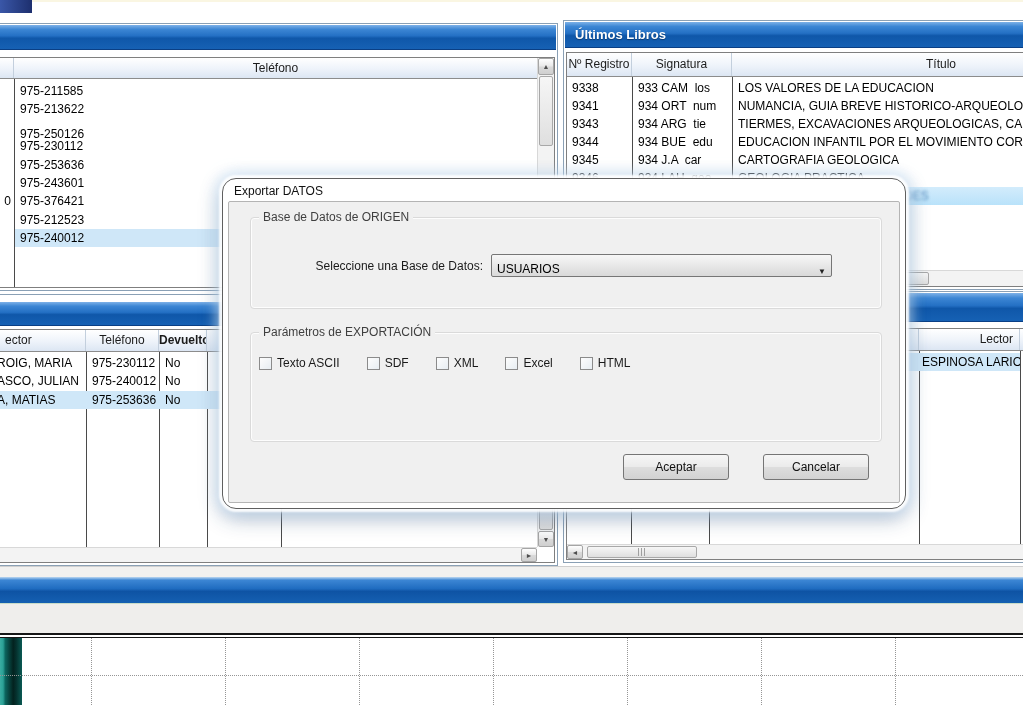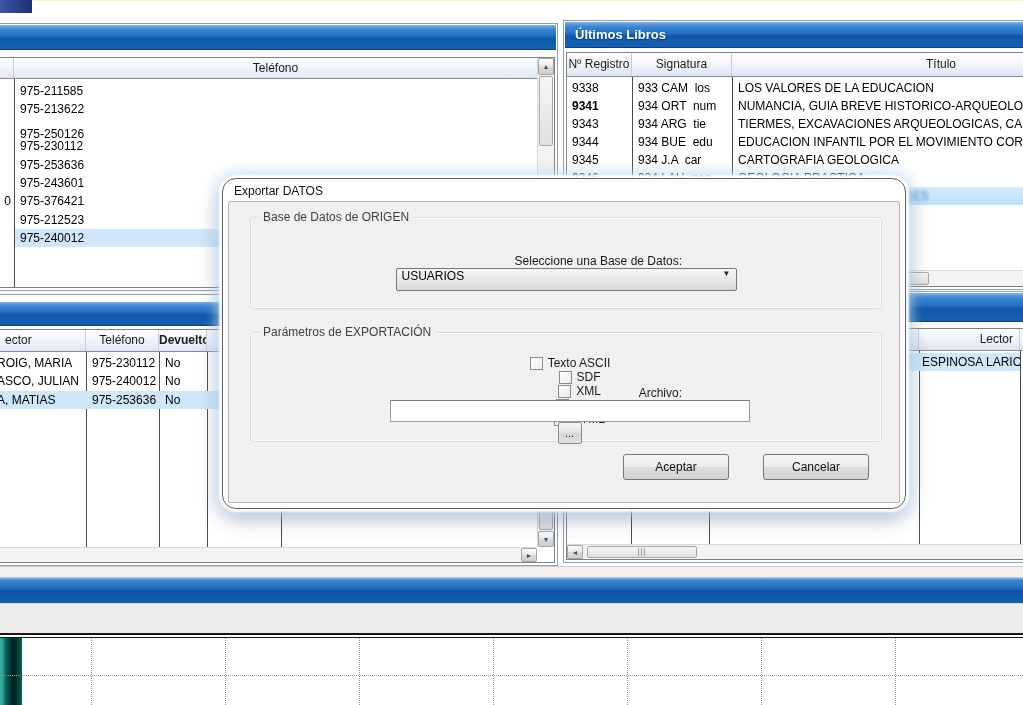--- a/index.html
+++ b/index.html
@@ -38,24 +38,24 @@
   
   .dialog{position:absolute;left:222px;top:178px;width:684px;height:331px;background:#fff;
     border:1px solid #5f5f5f;border-radius:14px;box-sizing:border-box;z-index:30;
     box-shadow:0 0 2px 3px rgba(255,255,255,.9),0 0 12px 7px rgba(205,228,248,.6),0 7px 22px rgba(25,55,100,.45);}
   .dlg-title{height:22px;font-size:12px;color:#111;padding:5px 0 0 11px;box-sizing:border-box;}
   .dlg-client{position:absolute;left:5px;right:5px;top:22px;bottom:5px;background:#f0f0f0;
     border:1px solid #b4b4b4;border-radius:2px;}
   .groupbox{position:absolute;left:21px;width:632px;border:1px solid #dadada;border-radius:4px;box-sizing:border-box;
     box-shadow:inset 0 0 0 1px #fdfdfd;}
   .grouplabel{position:absolute;top:-8px;left:8px;background:#f0f0f0;padding:0 4px;font-size:12px;color:#3f3f3f;white-space:pre;}
-  .formrow{position:absolute;left:0;right:0;display:flex;align-items:center;flex-direction:column;}
+  .formrow{position:absolute;left:0;right:0;display:flex;align-items:center;}
   .flabel{width:232px;text-align:right;font-size:12px;color:#1a1a1a;white-space:pre;flex-shrink:0;}
-  .combo{width:341px;height:23px;border:1px solid #767676;border-radius:2px;
-    background:linear-gradient(180deg,#f7f7f7,#e5e5e5 60%,#d9d9d9);display:flex;align-items:flex-start;box-sizing:border-box;}
+  .combo{margin-left:8px;width:341px;height:23px;border:1px solid #767676;border-radius:2px;
+    background:linear-gradient(180deg,#f7f7f7,#e5e5e5 60%,#d9d9d9);display:flex;align-items:flex-end;box-sizing:border-box;}
   .combo .cval{flex:1;font-size:12px;padding-left:5px;color:#000;white-space:pre;overflow:hidden;}
   .combo .carr{width:18px;text-align:center;font-size:8px;color:#222;}
   .cbitem{display:flex;align-items:flex-end;margin-left:27px;}
   .cbitem:first-of-type{margin-left:8px;}
   .cb{width:13px;height:13px;border:1px solid #8b8b8b;background:linear-gradient(135deg,#fdfdfd,#e7edf2);
     box-sizing:border-box;flex-shrink:0;}
   .cblabel{font-size:12px;margin-left:5px;color:#1a1a1a;white-space:pre;}
   .txtinput{margin-left:8px;width:360px;height:22px;border:1px solid #8f9ba5;border-top-color:#71808d;background:#fff;
     box-sizing:border-box;font-size:12px;padding:0 4px;font-family:"Liberation Sans",sans-serif;}
   .browse{margin-left:7px;width:24px;height:22px;font-size:11px;line-height:1;color:#222;
@@ -124,21 +124,21 @@
     <div class="tablearea" style="left:2px;right:2px;top:31px;bottom:2px;">
       <div class="thead" style="right:0;height:24px;">
         <div class="hcell" style="width:65px;line-height:23px;">Nº Registro</div>
         <div class="hcell" style="width:100px;line-height:23px;">Signatura</div>
         <div class="hcell last" style="line-height:23px;">Título</div>
       </div>
       <div class="tbody" style="top:24px;bottom:16px;right:0;">
         <div class="vline" style="left:65px;"></div>
         <div class="vline" style="left:165px;"></div>
         <div class="trow" style="top:2px;"><span style="width:66px;padding-left:5px;">9338</span><span style="width:100px;padding-left:5px;">933 CAM  los</span><span style="padding-left:5px;flex:1;">LOS VALORES DE LA EDUCACION</span></div>
-        <div class="trow" style="top:20px;"><span style="width:66px;padding-left:5px;font-weight:bold;">9341</span><span style="width:100px;padding-left:5px;">934 ORT  num</span><span style="padding-left:5px;flex:1;">NUMANCIA, GUIA BREVE HISTORICO-ARQUEOLOGICA</span></div>
+        <div class="trow" style="top:20px;"><span style="width:66px;padding-left:5px;">9341</span><span style="width:100px;padding-left:5px;">934 ORT  num</span><span style="padding-left:5px;flex:1;">NUMANCIA, GUIA BREVE HISTORICO-ARQUEOLOGICA</span></div>
         <div class="trow" style="top:38px;"><span style="width:66px;padding-left:5px;">9343</span><span style="width:100px;padding-left:5px;">934 ARG  tie</span><span style="padding-left:5px;flex:1;">TIERMES, EXCAVACIONES ARQUEOLOGICAS, CAMPAÑA</span></div>
         <div class="trow" style="top:56px;"><span style="width:66px;padding-left:5px;">9344</span><span style="width:100px;padding-left:5px;">934 BUE  edu</span><span style="padding-left:5px;flex:1;">EDUCACION INFANTIL POR EL MOVIMIENTO CORPORAL</span></div>
         <div class="trow" style="top:74px;"><span style="width:66px;padding-left:5px;">9345</span><span style="width:100px;padding-left:5px;">934 J.A  car</span><span style="padding-left:5px;flex:1;">CARTOGRAFIA GEOLOGICA</span></div>
         <div class="trow" style="top:92px;"><span style="width:66px;padding-left:5px;">9346</span><span style="width:100px;padding-left:5px;">934 LAH  geo</span><span style="padding-left:5px;flex:1;">GEOLOGIA PRACTICA</span></div>
         <div class="trow sel2" style="top:110px;"><span class="blurtxt" style="width:66px;padding-left:5px;">9347</span><span class="blurtxt" style="width:100px;padding-left:5px;">934 BRI  el</span><span class="blurtxt" style="padding-left:5px;flex:1;">EL SECRETO DE LAS PIRAMIDES</span></div>
       </div>
       <div class="hscroll" style="left:0;right:0;bottom:0;">
         <div class="sbtn" style="left:0;top:0;bottom:0;width:16px;">◄</div>
         <div class="sthumb" style="left:336px;top:1px;bottom:1px;width:26px;"></div>
       </div>
@@ -248,25 +248,20 @@
             </span>
           <span class="cbitem">
               <span class="cb"></span>
               <span class="cblabel">Excel</span>
             </span>
           <span class="cbitem">
               <span class="cb"></span>
               <span class="cblabel">HTML</span>
             </span>
         </div>
-        <div class="formrow" style="top:53px;">
-          <span class="flabel">Archivo:</span>
-          <input class="txtinput" type="text" value="" style="">
-          <button class="browse">...</button>
-        </div>
       </div>
 
       <button class="dlgbtn" style="left:394px;">Aceptar</button>
       <button class="dlgbtn" style="left:534px;">Cancelar</button>
     </div>
   </div>
 
 </div>
 
 </body></html>

